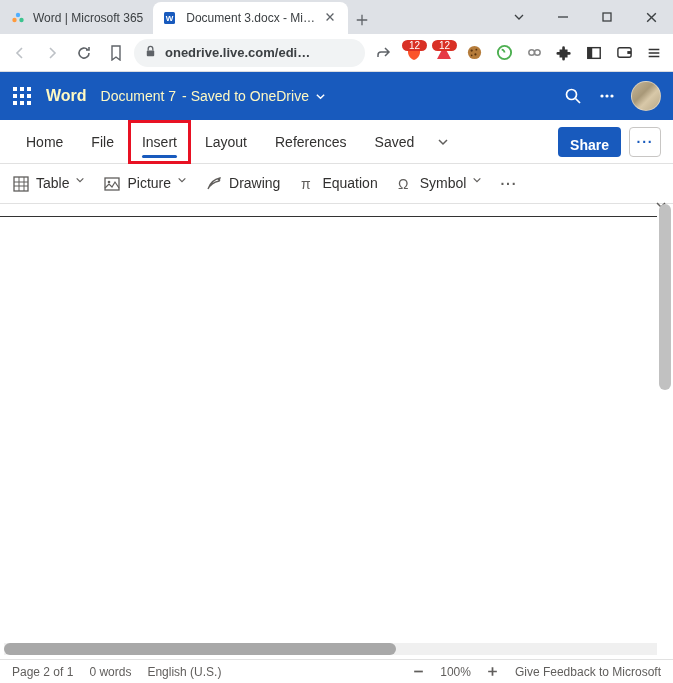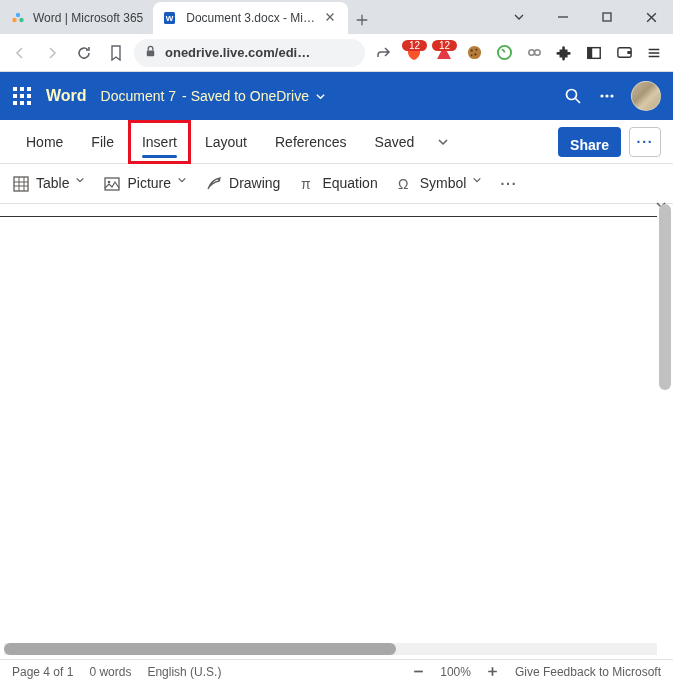--- a/index.html
+++ b/index.html
@@ -332,21 +332,21 @@
 
 <div class="doc-area">
   <div class="doc-page"></div>
 </div>
 <div class="vscroll"></div>
 <div class="hscroll-track">
   <div class="hscroll"></div>
 </div>
 
 <div class="statusbar">
-  <span>Page 4 of 1</span>
+  <span>Page 2 of 1</span>
   <span>0 words</span>
   <span>English (U.S.)</span>
   <div class="status-right">
     <span class="zoom-btn">
         <svg width="13" height="13" viewBox="0 0 12 12">
           <path d="M2 6h8" stroke="#605e5c" stroke-width="1.6"></path>
         </svg>
       </span>
     <span>100%</span>
     <span class="zoom-btn">

